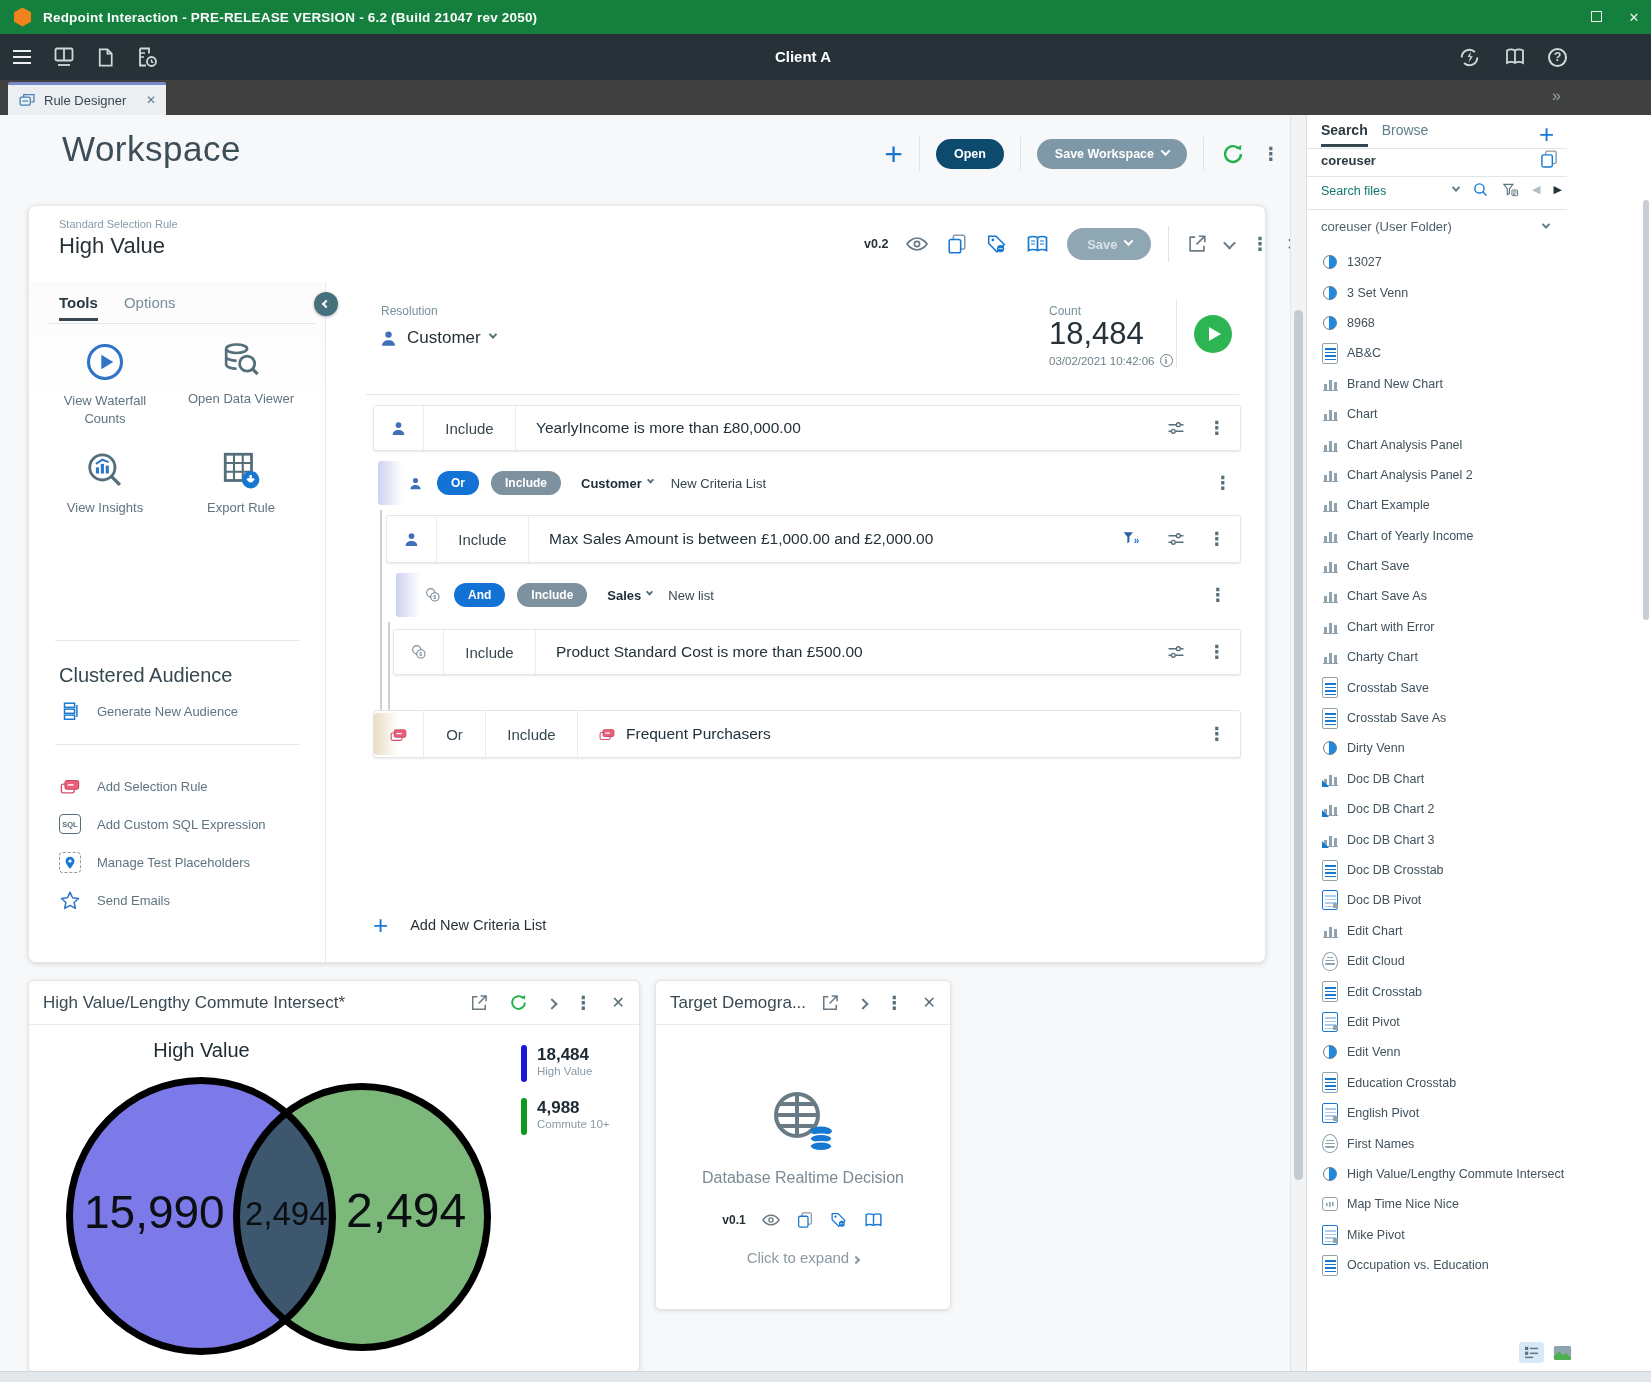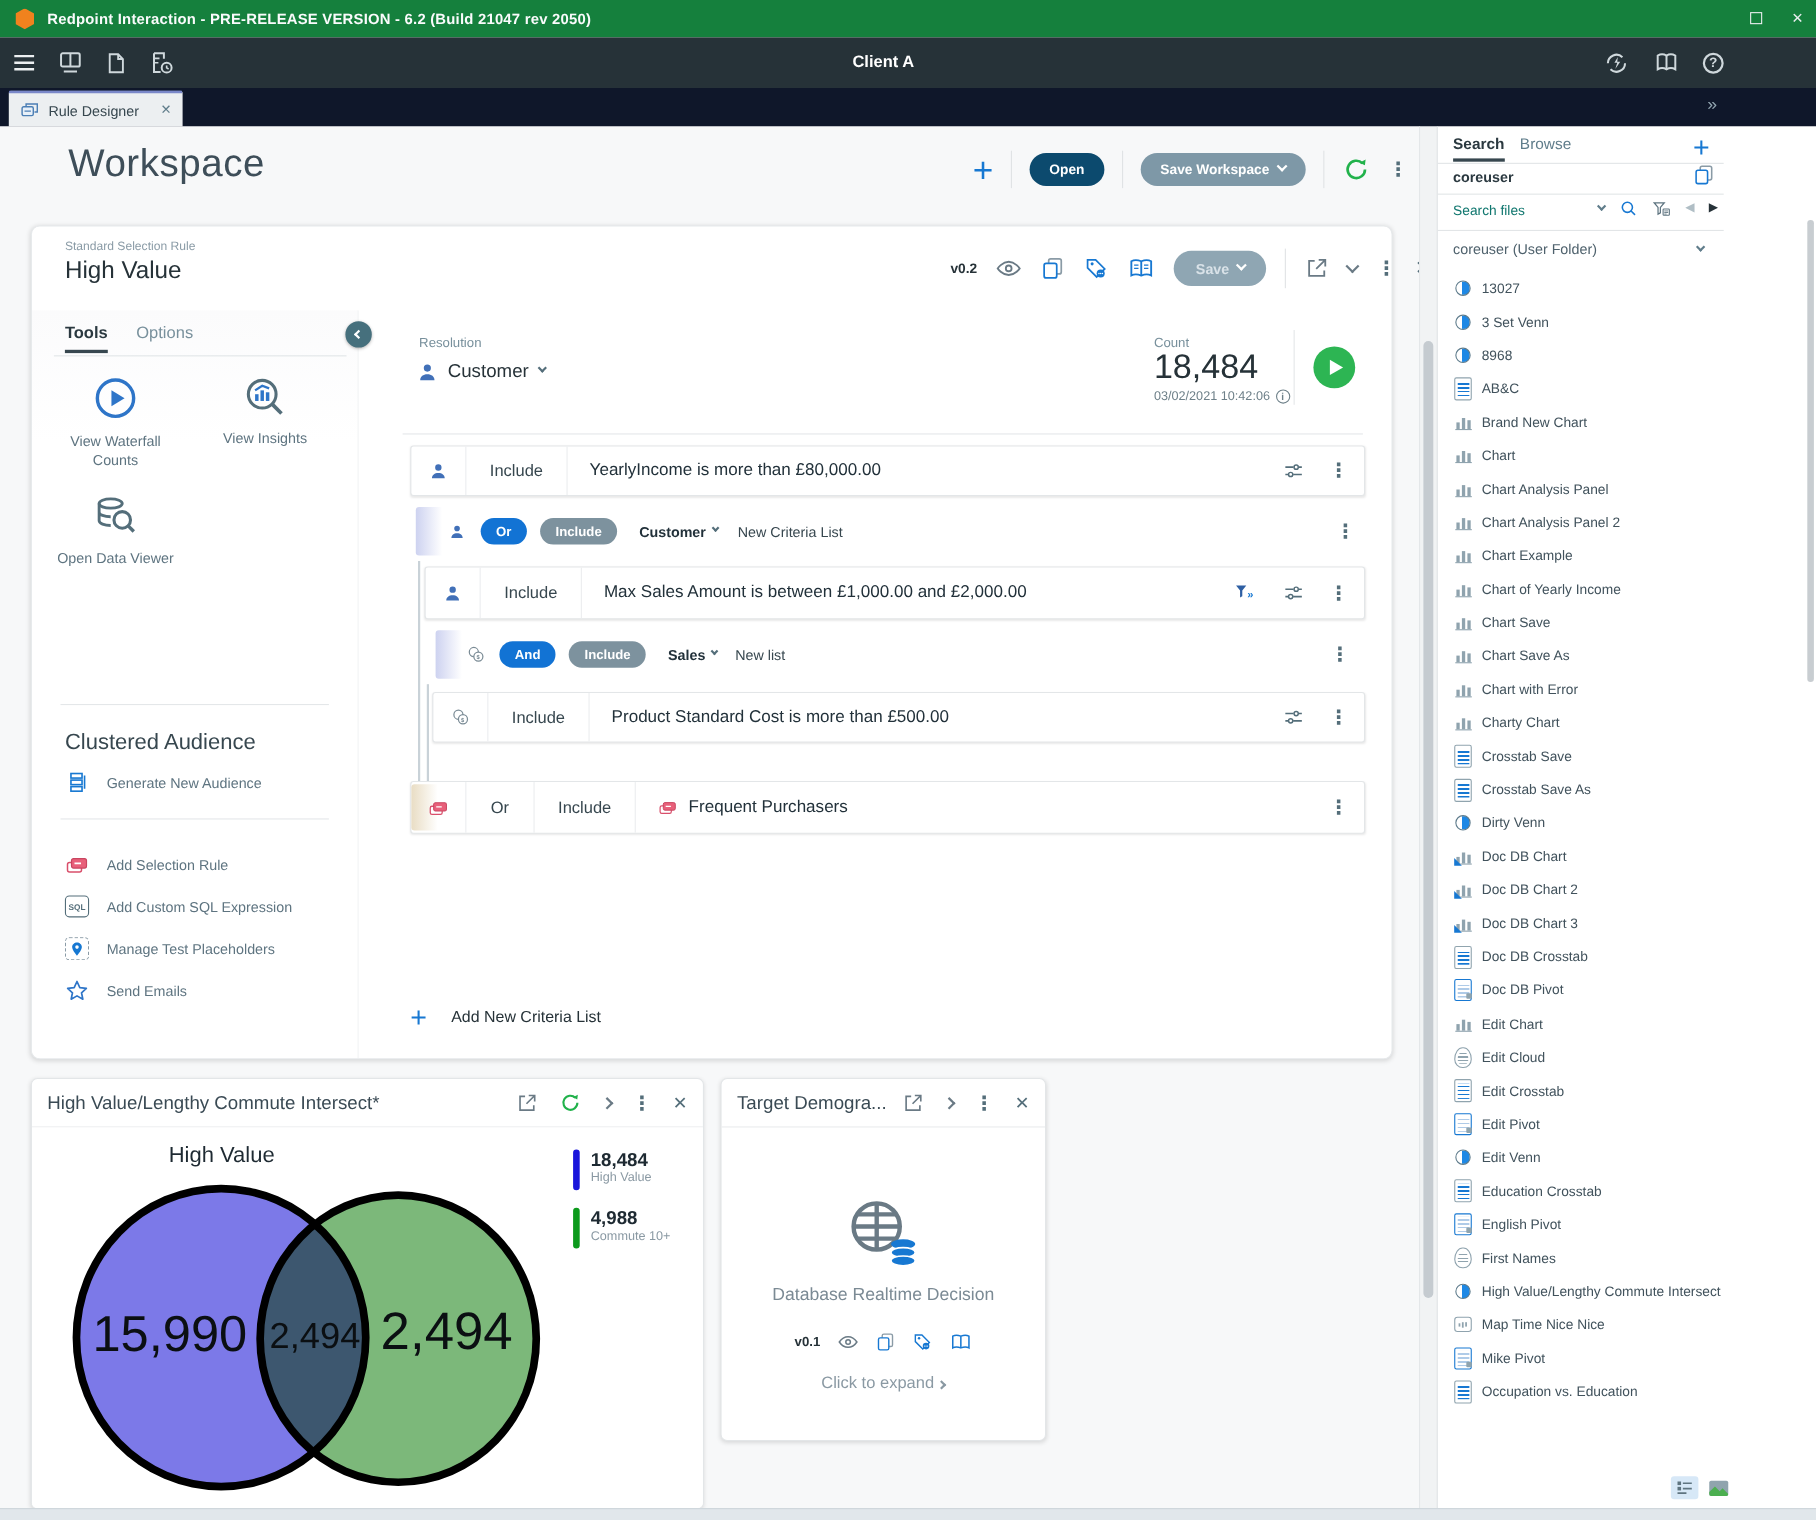--- a/index.html
+++ b/index.html
@@ -14,21 +14,21 @@
   .win-btn{width:14px;text-align:center;font-size:13px;cursor:default;}
   .wb-min{border-bottom:2px solid #ECEFF1;width:11px;height:2px;margin-top:8px;}
   .wb-max{width:11px;height:11px;border:1.6px solid #ECEFF1;}
 
   .appbar{position:absolute;left:0;top:34px;width:100%;height:46px;background:#263238;}
   .appbar .left-icons{position:absolute;left:10px;top:0;height:46px;display:flex;align-items:center;gap:18px;}
   .client-name{position:absolute;left:0;top:0;width:100%;height:46px;line-height:46px;text-align:center;color:#FFFFFF;font-size:15px;font-weight:700;padding-right:45px;}
   .appbar .right-icons{position:absolute;right:84px;top:0;height:46px;display:flex;align-items:center;gap:20px;}
   .help-circle{width:19px;height:19px;border:2px solid #CFD8DC;border-radius:50%;color:#CFD8DC;font-size:12.5px;font-weight:700;display:flex;align-items:center;justify-content:center;}
 
-  .tabstrip{position:absolute;left:0;top:80px;width:100%;height:35px;background:#0f172a;}
+  .tabstrip{position:absolute;left:0;top:80px;width:100%;height:35px;background:#404040;}
   .tab-active{position:absolute;left:8px;top:2px;width:158px;height:33px;background:#ECEFF1;border-top:3px solid #7A88C9;border-radius:2px 2px 0 0;display:flex;align-items:center;padding:0 10px;gap:8px;}
   .tab-label{font-size:13px;color:#37474F;flex:1;}
   .tab-close{color:#607D8B;font-size:12px;}
   .tabstrip .more{position:absolute;right:92px;top:7px;color:#90A4AE;font-size:16px;letter-spacing:-2px;}
 
   
   .main{position:absolute;left:0;top:115px;width:1290px;bottom:11px;background:#F7F8F9;overflow:hidden;}
   .ws-title{position:absolute;left:33px;top:14px;font-size:35px;font-weight:300;color:#3E4E59;letter-spacing:.5px;margin-left:29px;}
   .ws-controls{position:absolute;right:10px;top:22px;display:flex;align-items:center;gap:16px;}
   .vdiv{width:1px;height:34px;background:#E0E3E5;}
@@ -318,40 +318,51 @@
                 <svg width="44" height="44" viewBox="0 0 24 24">
                   <circle cx="12" cy="12" r="9" stroke="#2E75C8" stroke-width="1.7" fill="none"></circle>
                   <path d="M10 8v8l6.5-4z" fill="#2E75C8"></path>
                 </svg>
               </span>
             <span class="tool-label">View Waterfall Counts</span>
           </div>
           <div class="tool-item">
             <span>
                 <svg width="42" height="42" viewBox="0 0 24 24">
+                  <ellipse cx="9.5" cy="5" rx="6" ry="2.4" stroke="#546E7A" stroke-width="1.5" fill="none"></ellipse>
+                  <path d="M3.5 5v4.5c0 1.3 2.7 2.4 6 2.4M3.5 9.5V14c0 1.3 2.7 2.4 6 2.4" stroke="#546E7A" stroke-width="1.5" fill="none"></path>
+                  <circle cx="15.5" cy="13.5" r="4.3" stroke="#546E7A" stroke-width="1.6" fill="none"></circle>
+                  <path d="M18.6 16.6L21.5 19.5" stroke="#546E7A" stroke-width="1.8"></path>
+                </svg>
+              </span>
+            <span class="tool-label">Open Data Viewer</span>
+          </div>
+          <div class="tool-item">
+            <span>
+                <svg width="42" height="42" viewBox="0 0 24 24">
                   <circle cx="10.5" cy="10.5" r="7.2" stroke="#546E7A" stroke-width="1.6" fill="none"></circle>
                   <rect x="6.8" y="10.5" width="1.8" height="3.5" fill="#2E75C8"></rect>
                   <rect x="9.6" y="8.5" width="1.8" height="5.5" fill="#2E75C8"></rect>
                   <rect x="12.4" y="9.5" width="1.8" height="4.5" fill="#2E75C8"></rect>
                   <path d="M6.8 8.5l3.7-2.4 3.6 1.4" stroke="#2E75C8" stroke-width="1.2" fill="none"></path>
                   <path d="M15.8 15.8l4.7 4.7" stroke="#546E7A" stroke-width="1.9"></path>
                 </svg>
               </span>
             <span class="tool-label">View Insights</span>
           </div>
           <div class="tool-item">
             <span>
                 <svg width="42" height="42" viewBox="0 0 24 24">
-                  <ellipse cx="9.5" cy="5" rx="6" ry="2.4" stroke="#546E7A" stroke-width="1.5" fill="none"></ellipse>
-                  <path d="M3.5 5v4.5c0 1.3 2.7 2.4 6 2.4M3.5 9.5V14c0 1.3 2.7 2.4 6 2.4" stroke="#546E7A" stroke-width="1.5" fill="none"></path>
-                  <circle cx="15.5" cy="13.5" r="4.3" stroke="#546E7A" stroke-width="1.6" fill="none"></circle>
-                  <path d="M18.6 16.6L21.5 19.5" stroke="#546E7A" stroke-width="1.8"></path>
+                  <rect x="3" y="3" width="15" height="15" stroke="#546E7A" stroke-width="1.6" fill="none"></rect>
+                  <path d="M3 8h15M3 13h15M8 3v15M13 3v15" stroke="#546E7A" stroke-width="1.2"></path>
+                  <circle cx="17.5" cy="17.5" r="5" fill="#1778D2"></circle>
+                  <path d="M17.5 14.8v4m0 0l-1.9-1.9m1.9 1.9l1.9-1.9" stroke="#fff" stroke-width="1.4" fill="none"></path>
                 </svg>
               </span>
-            <span class="tool-label">Open Data Viewer</span>
+            <span class="tool-label">Export Rule</span>
           </div>
         </div>
         <div class="tp-div" style="top:358px"></div>
         <div class="tp-heading" style="top:382px">Clustered Audience</div>
         <div class="tp-action" style="top:418px">
           <span>
               <svg width="22" height="22" viewBox="0 0 24 24">
                 <rect x="6" y="3.5" width="11" height="4.5" stroke="#1778D2" stroke-width="1.6" fill="none"></rect>
                 <rect x="6" y="10" width="11" height="4.5" stroke="#1778D2" stroke-width="1.6" fill="none"></rect>
                 <rect x="6" y="16.5" width="11" height="4.5" stroke="#1778D2" stroke-width="1.6" fill="none"></rect>

